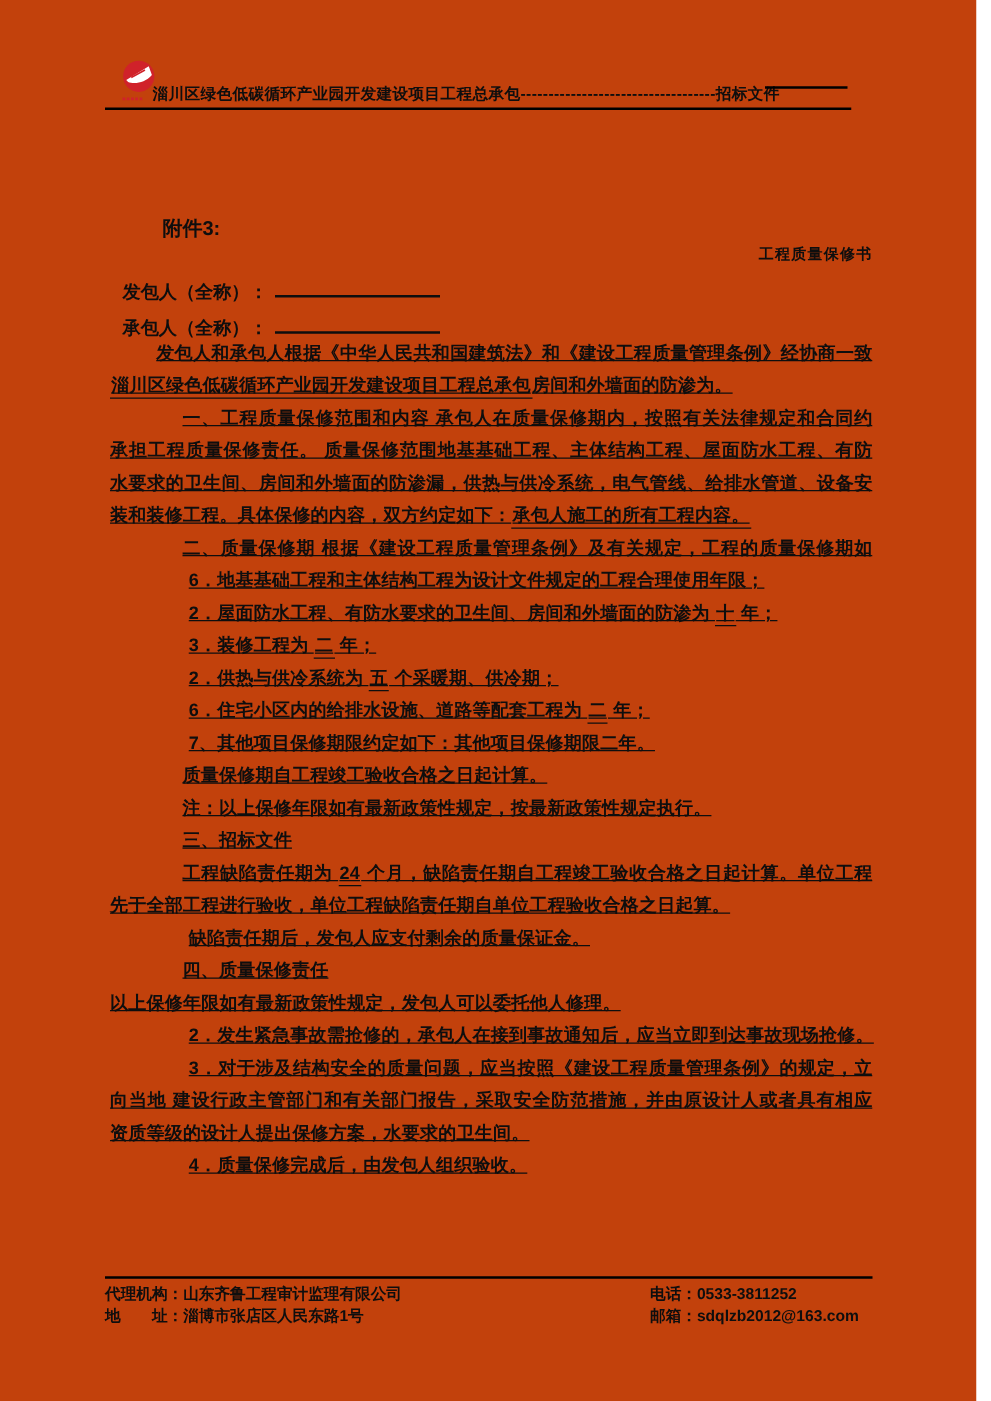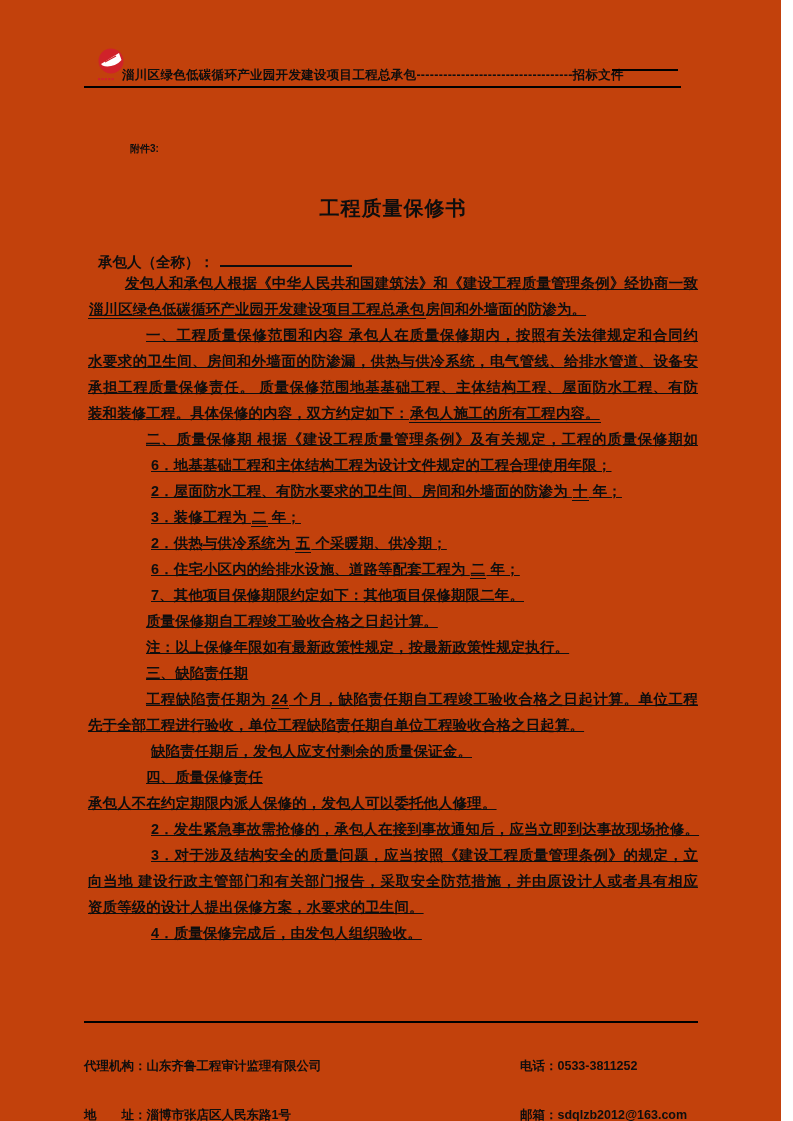--- a/index.html
+++ b/index.html
@@ -21,22 +21,22 @@
   .hdr-text{
     position:absolute;left:38px;right:0;bottom:2px;
     font-size:12.5px;letter-spacing:.3px;
     white-space:nowrap;overflow:hidden;
   }
   .hdr-shortline{
     position:absolute;right:3px;top:21px;width:66px;height:0;
     border-top:2px solid #000;
   }
   
-  .attach{position:absolute;left:98px;top:142px;font-size:10px;padding-left:32px;}
-  .doc-title{position:absolute;left:88px;right:83px;top:195px;text-align:center;font-size:20px;letter-spacing:1px;}
+  .attach{position:absolute;left:98px;top:173px;font-size:16px;padding-left:32px;}
+  .doc-title{position:absolute;left:88px;right:83px;top:195px;text-align:right;font-size:12px;letter-spacing:1px;}
   .party{position:absolute;left:98px;font-size:14.5px;height:20px;}
   .party.p1{top:221px;}
   .party.p2{top:250px;}
   .blank{
     display:inline-block;width:132px;height:15px;
     border-bottom:2px solid #0e0e0e;margin-left:6px;
   }
   .lines{position:absolute;left:88px;right:83px;top:270px;text-decoration:underline;}
   .line{
     font-size:14.4px;line-height:26px;height:26px;
@@ -51,21 +51,21 @@
     overflow:hidden;
   }
   .u{border-bottom:1.6px solid #0e0e0e;padding:0 1px 0.5px 1px;}
   
   .ftr{
     position:absolute;left:84px;right:83px;top:1021px;
     border-top:2.5px solid #000;
     padding-top:4px;
     font-size:12.5px;
   }
-  .ftr-row{position:relative;height:17.5px;line-height:17.5px;margin-top:31px;}
+  .ftr-row{position:relative;height:17.5px;line-height:17.5px;}
   .ftr-right{position:absolute;left:436px;top:0;}
 </style>
 </head>
 <body>
 
 <div class="page">
 
   <div class="hdr">
     <svg class="hdr-logo" viewBox="0 0 30 36">
       <circle cx="15" cy="13" r="12.5" fill="#d0222a"></circle>
@@ -78,46 +78,49 @@
       <rect x="15.6" y="30" width="2.2" height="2.2" fill="#d0222a"></rect>
     </svg>
     <div class="hdr-text"><span>淄川区绿色低碳循环产业园开发建设项目工程总承包</span><span>-----------------------------------</span><span>招标文件</span></div>
     <div class="hdr-shortline"></div>
   </div>
 
   <div class="attach">附件3:</div>
 
   <div class="doc-title">工程质量保修书</div>
 
+  <div class="party p1">
+    <span>发包人（全称）：</span><span class="blank"></span>
+  </div>
   <div class="party p2">
     <span>承包人（全称）：</span><span class="blank"></span>
   </div>
 
   <div class="lines" id="doc-lines">
       <div class="line ind-p j"><span>发包人和承包人根据《中华人民共和国建筑法》和《建设工程质量管理条例》经协商一致就</span></div>
       <div class="line"><span class="u">淄川区绿色低碳循环产业园开发建设项目工程总承包</span><span>房间和外墙面的防渗为。</span></div>
       <div class="line ind-s j"><span>一、工程质量保修范围和内容 承包人在质量保修期内，按照有关法律规定和合同约定，</span></div>
+      <div class="line  j"><span>承担工程质量保修责任。 质量保修范围地基基础工程、主体结构工程、屋面防水工程、有防</span></div>
       <div class="line  j"><span>水要求的卫生间、房间和外墙面的防渗漏，供热与供冷系统，电气管线、给排水管道、设备安</span></div>
-      <div class="line  j"><span>承担工程质量保修责任。 质量保修范围地基基础工程、主体结构工程、屋面防水工程、有防</span></div>
       <div class="line"><span>装和装修工程。具体保修的内容，双方约定如下：</span><span class="u">承包人施工的所有工程内容。</span></div>
       <div class="line ind-s j"><span>二、质量保修期 根据《建设工程质量管理条例》及有关规定，工程的质量保修期如下：</span></div>
       <div class="line ind-i"><span>6．地基基础工程和主体结构工程为设计文件规定的工程合理使用年限；</span></div>
       <div class="line ind-i"><span>2．屋面防水工程、有防水要求的卫生间、房间和外墙面的防渗为 </span><span class="u">十</span><span> 年；</span></div>
       <div class="line ind-i"><span>3．装修工程为 </span><span class="u">二</span><span> 年；</span></div>
       <div class="line ind-i"><span>2．供热与供冷系统为 </span><span class="u">五</span><span> 个采暖期、供冷期；</span></div>
       <div class="line ind-i"><span>6．住宅小区内的给排水设施、道路等配套工程为 </span><span class="u">二</span><span> 年；</span></div>
       <div class="line ind-i"><span>7、其他项目保修期限约定如下：其他项目保修期限二年。</span></div>
       <div class="line ind-s"><span>质量保修期自工程竣工验收合格之日起计算。</span></div>
       <div class="line ind-s"><span>注：以上保修年限如有最新政策性规定，按最新政策性规定执行。</span></div>
-      <div class="line ind-s"><span>三、缺陷责任期</span></div>
+      <div class="line ind-s"><span>三、招标文件</span></div>
       <div class="line ind-s j"><span>工程缺陷责任期为 </span><span class="u">24</span><span> 个月，缺陷责任期自工程竣工验收合格之日起计算。单位工程</span></div>
       <div class="line"><span>先于全部工程进行验收，单位工程缺陷责任期自单位工程验收合格之日起算。</span></div>
       <div class="line ind-i"><span>缺陷责任期后，发包人应支付剩余的质量保证金。</span></div>
       <div class="line ind-s"><span>四、质量保修责任</span></div>
-      <div class="line"><span>承包人不在约定期限内派人保修的，发包人可以委托他人修理。</span></div>
+      <div class="line"><span>以上保修年限如有最新政策性规定，发包人可以委托他人修理。</span></div>
       <div class="line ind-i"><span>2．发生紧急事故需抢修的，承包人在接到事故通知后，应当立即到达事故现场抢修。</span></div>
       <div class="line ind-i j"><span>3．对于涉及结构安全的质量问题，应当按照《建设工程质量管理条例》的规定，立即</span></div>
       <div class="line  j"><span>向当地 建设行政主管部门和有关部门报告，采取安全防范措施，并由原设计人或者具有相应</span></div>
       <div class="line"><span>资质等级的设计人提出保修方案，水要求的卫生间。</span></div>
       <div class="line ind-i"><span>4．质量保修完成后，由发包人组织验收。</span></div>
     </div>
 
   <div class="ftr">
     <div class="ftr-row">
       <span>代理机构：山东齐鲁工程审计监理有限公司</span>

